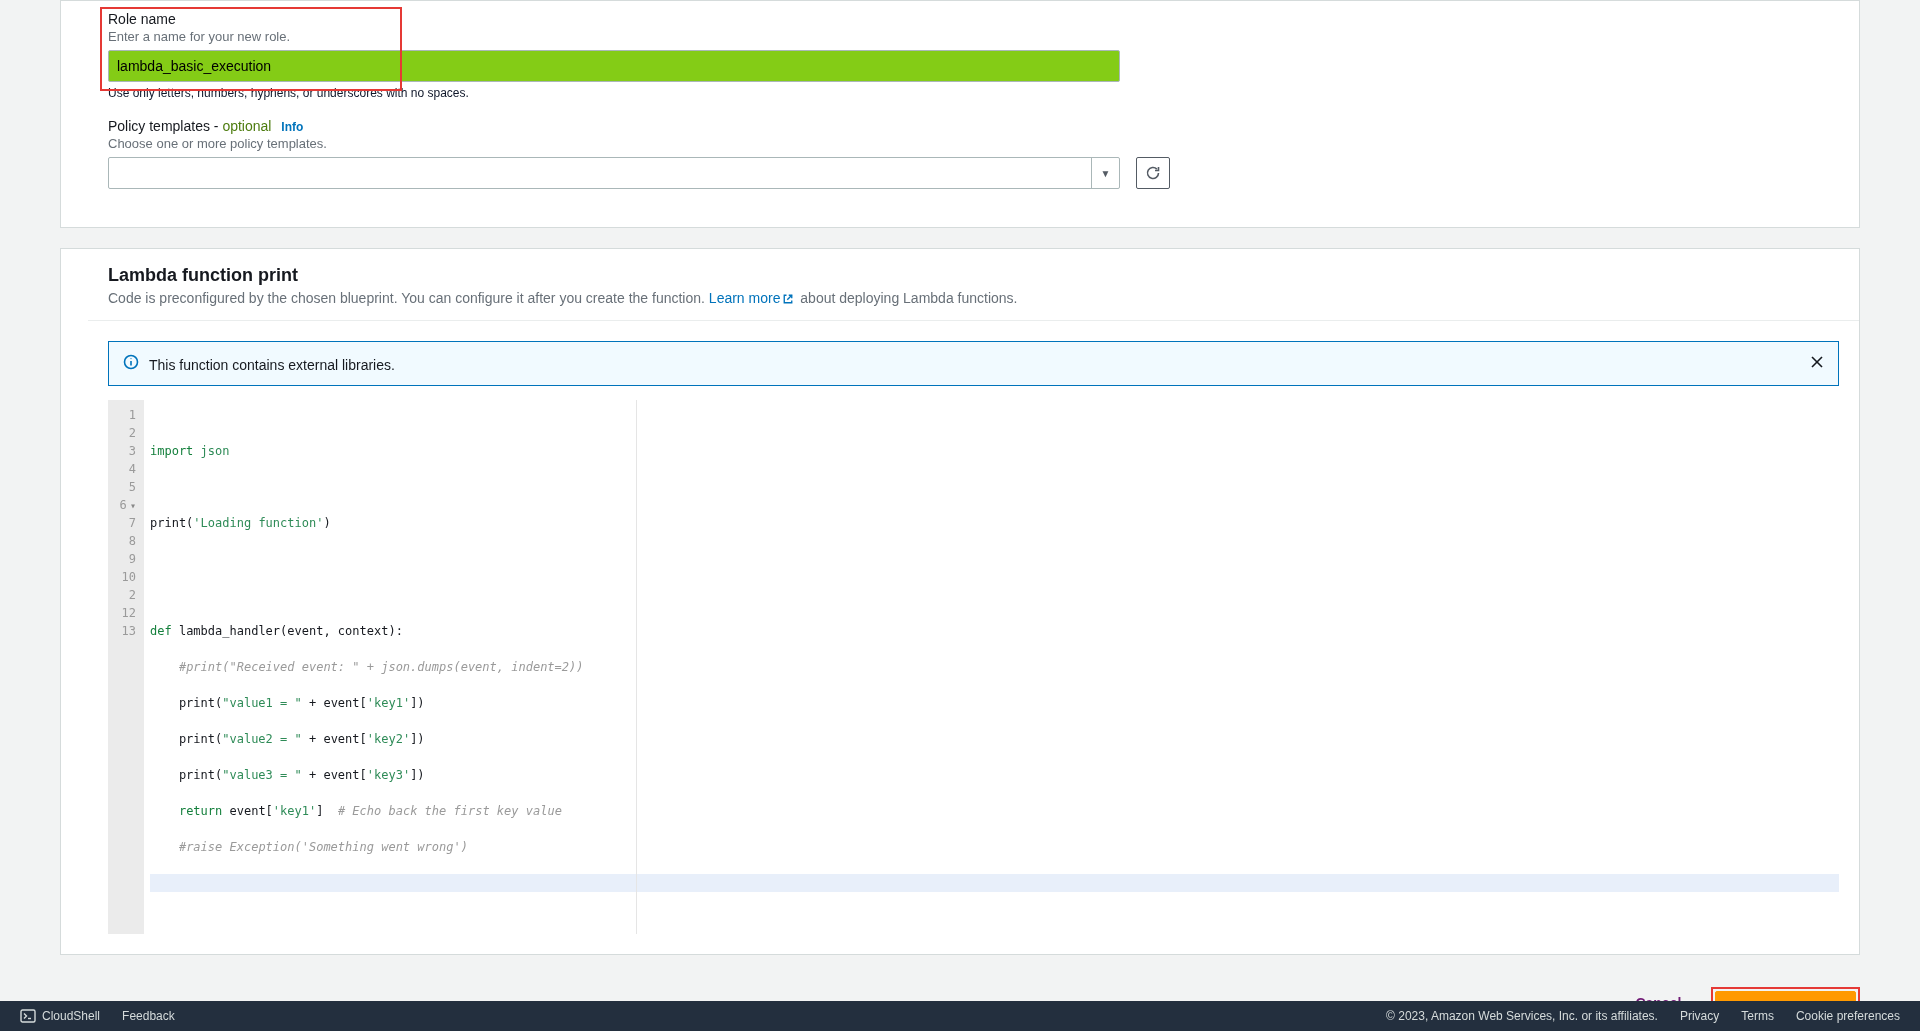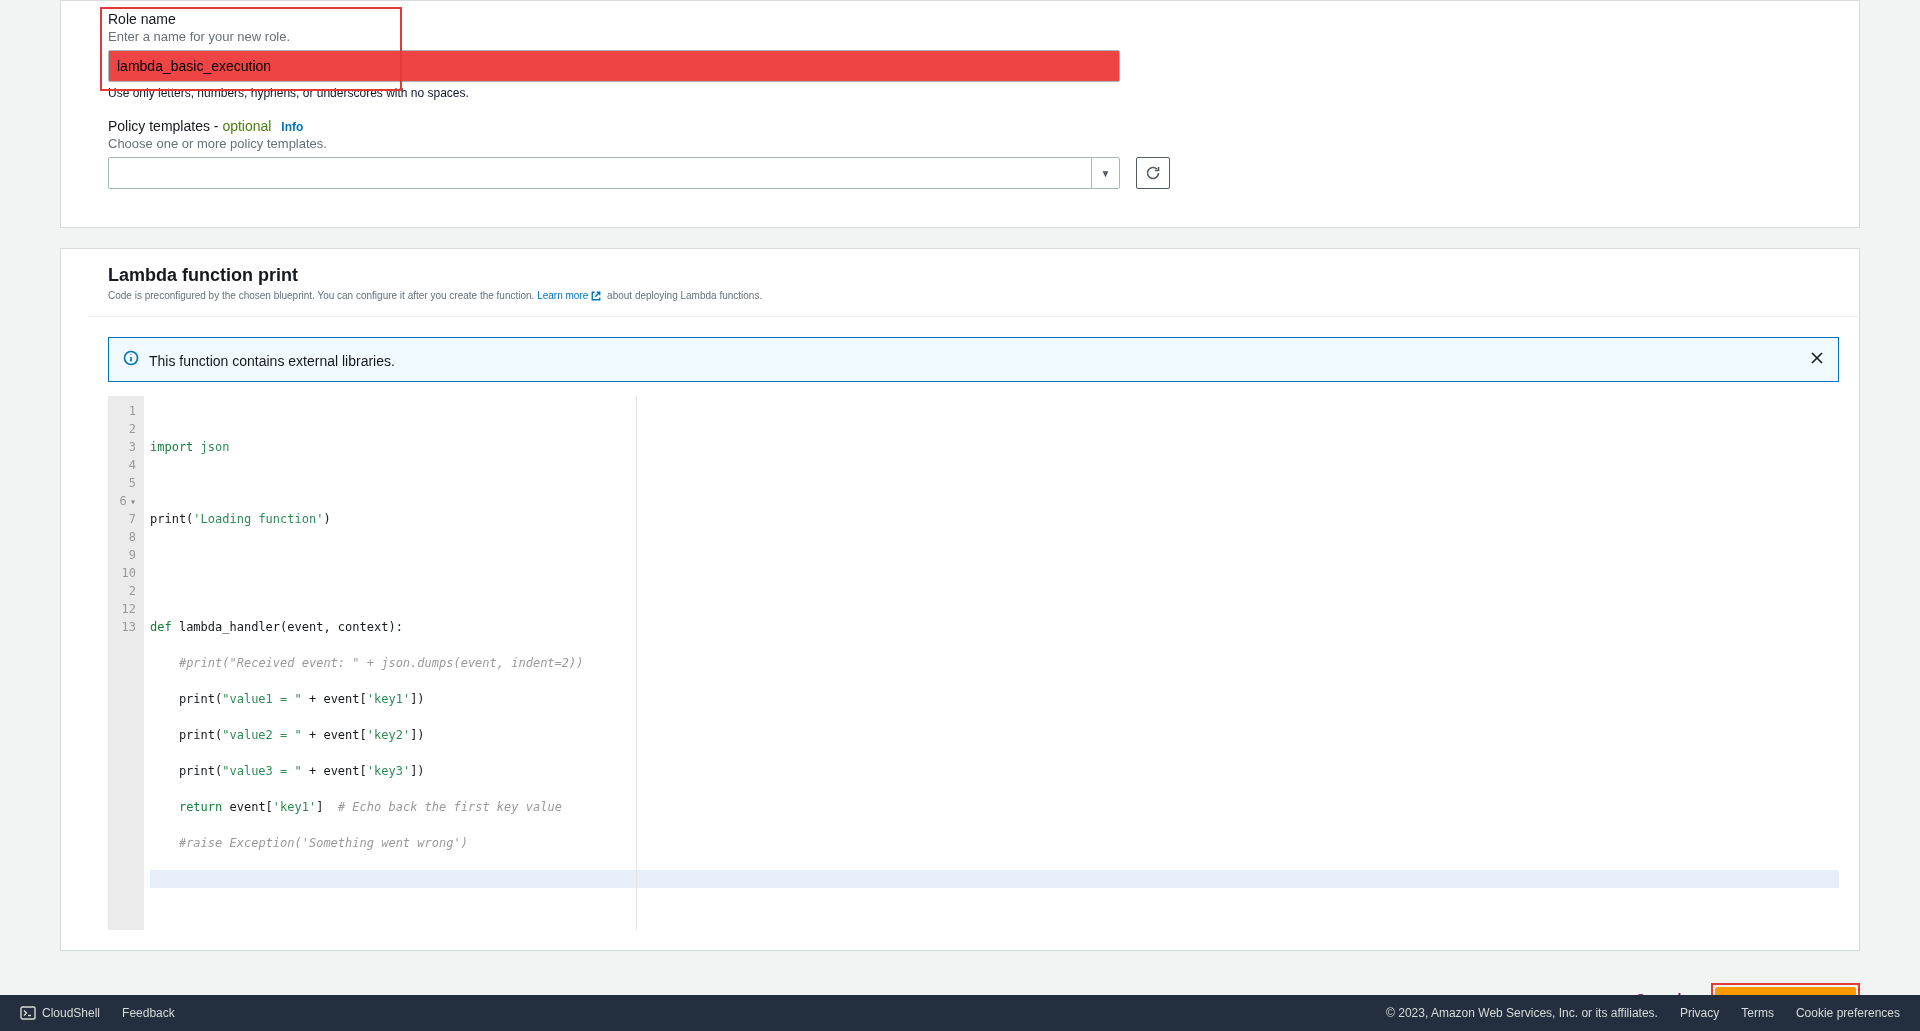--- a/index.html
+++ b/index.html
@@ -35,21 +35,21 @@
     }
     .text-input {
       width: 1012px;
       max-width: 100%;
       height: 32px;
       padding: 4px 8px;
       border: 1px solid #aab7b8;
       border-radius: 2px;
       font-size: 14px;
       margin-top: 6px;
-      background: #ef4444;
+      background: #84cc16;
     }
     .field-helper {
       font-size: 12px;
       color: #0f172a;
       margin-top: 4px;
     }
     
     .role-wrap {
       position: relative;
       margin-bottom: 18px;
@@ -109,21 +109,21 @@
     .code-panel-header {
       padding: 16px 20px 14px 20px;
       border-bottom: 1px solid #eaeded;
     }
     .code-panel-title {
       font-size: 18px;
       font-weight: 700;
       color: #16191f;
     }
     .code-panel-desc {
-      font-size: 10px;
+      font-size: 14px;
       color: #687078;
       margin-top: 4px;
     }
     .learn-link { color: #0073bb; cursor: pointer; }
     .ext-icon {
       display: inline-flex;
       vertical-align: middle;
       margin: 0 2px;
     }
     .code-body { padding: 20px; }
@@ -212,21 +212,21 @@
     .footer {
       background: #232f3e;
       color: #d5dbdb;
       font-size: 12px;
       padding: 8px 20px;
       display: flex;
       align-items: center;
       justify-content: space-between;
       position: fixed;
       left: 0; right: 0; bottom: 0;
-      height: 36px;
+      height: 30px;
     }
     .footer-left, .footer-right { display: flex; align-items: center; gap: 22px; }
     .footer a, .footer span.link { color: #d5dbdb; cursor: pointer; }
     .footer .cloudshell { display: flex; align-items: center; gap: 6px; }
   </style>
 </head>
 <body>
 
 <div class="page">
   <div class="panel">

